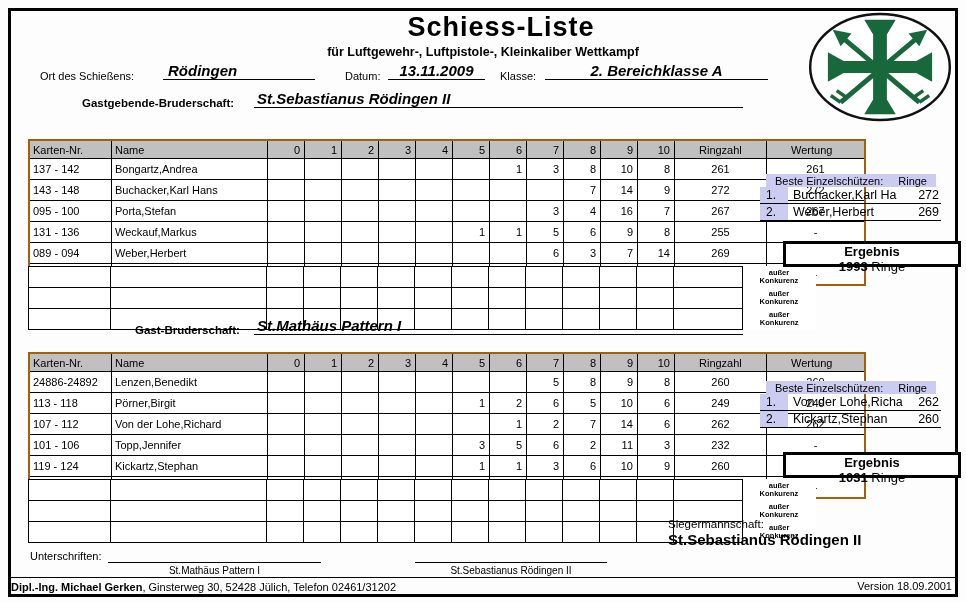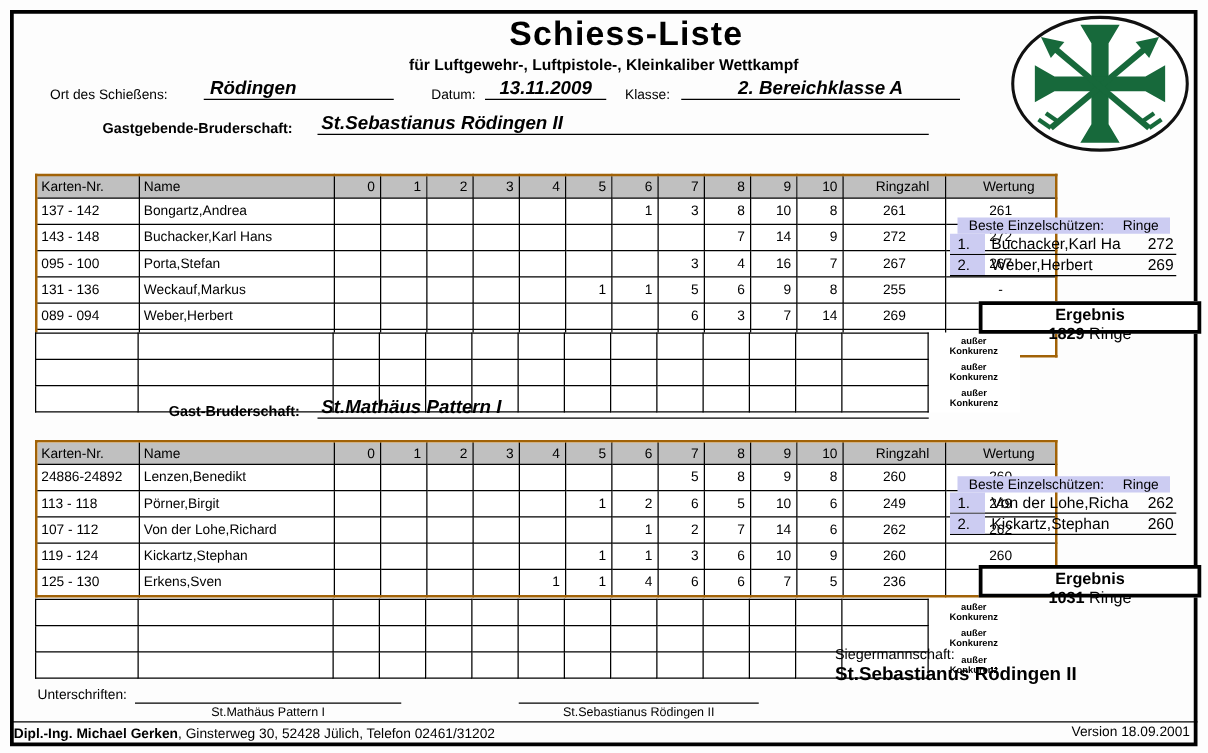--- a/index.html
+++ b/index.html
@@ -19,21 +19,21 @@
 
   table.score{border-collapse:collapse;table-layout:fixed;width:720px;background:#fff;}
   table.score.main{border:2px solid #a16207;}
   table.score th{background:var(--c-table-header-gray);border:1px solid #000;height:15px;font-weight:normal;font-size:11px;overflow:hidden;white-space:nowrap;}
   table.score td{border:1px solid #000;height:18px;font-size:11px;overflow:hidden;white-space:nowrap;background:#fff;}
   th.karten,td.karten{width:78px;text-align:left;padding:0 0 0 3px;}
   th.name,td.name{width:152px;text-align:left;padding:0 0 0 3px;}
   th.num,td.num{width:32px;text-align:right;padding:0 4px 0 0;}
   th.ring,td.ring{width:66px;}
   th.wert,td.wert{width:72px;}
-  th.ring,th.wert{text-align:center;padding-left:14px;}
+  th.ring,th.wert{text-align:left;padding-left:24px;}
   td.ring,td.wert{text-align:center;font-size:14px;}
   table.empty td{height:18px;}
   table.empty td.note{border:none;background:transparent;padding:0;vertical-align:middle;}
   .notetext{font-size:7.5px;line-height:8.5px;text-align:center;font-weight:bold;}
 
   .panel-header{background:var(--c-accent-lavender);left:766px;width:170px;height:13px;display:flex;justify-content:space-between;align-items:center;padding:0 9px;font-size:11px;box-sizing:border-box;}
   .panel-row{left:760px;width:181px;height:17px;border-bottom:1px solid #000;display:flex;align-items:center;box-sizing:border-box;}
   .panel-row .rank{width:28px;background:var(--c-accent-lavender);font-size:12px;padding-left:6px;box-sizing:border-box;height:100%;display:flex;align-items:center;}
   .panel-row .pname{flex:1;padding-left:5px;font-size:12.5px;white-space:nowrap;overflow:hidden;}
   .panel-row .pval{width:34px;text-align:right;font-size:12.5px;padding-right:2px;}
@@ -286,21 +286,21 @@
   <span class="pname">Buchacker,Karl Ha</span>
   <span class="pval">272</span>
 </div>
 <div class="abs panel-row" style="top:204px;">
   <span class="rank">2.</span>
   <span class="pname">Weber,Herbert</span>
   <span class="pval">269</span>
 </div>
 <div class="abs ergebnis" style="top:241px;">
   <span class="elabel">Ergebnis</span>
-  <span class="eval"><b>1829</b>&nbsp;<span>Ringe</span></span>
+  <span class="eval"><b>1993</b>&nbsp;<span>Ringe</span></span>
 </div>
 
 <div class="abs blbl" style="left:135px;top:324px;">Gast-Bruderschaft:</div>
 <div class="abs fval" style="left:254px;top:317px;width:486px;padding-left:3px;">St.Mathäus Pattern I</div>
 
 <table class="abs score main" style="left:28px;top:352px;">
   <thead>
       <tr id="guest-head">
         <th class="karten">Karten-Nr.</th>
         <th class="name">Name</th>
@@ -365,20 +365,37 @@
         <td class="num">&nbsp;</td>
         <td class="num">1</td>
         <td class="num">2</td>
         <td class="num">7</td>
         <td class="num">14</td>
         <td class="num">6</td>
         <td class="ring">262</td>
         <td class="wert">262</td>
       </tr>
       <tr>
+        <td class="karten">101 - 106</td>
+        <td class="name">Topp,Jennifer</td>
+        <td class="num">&nbsp;</td>
+        <td class="num">&nbsp;</td>
+        <td class="num">&nbsp;</td>
+        <td class="num">&nbsp;</td>
+        <td class="num">&nbsp;</td>
+        <td class="num">3</td>
+        <td class="num">5</td>
+        <td class="num">6</td>
+        <td class="num">2</td>
+        <td class="num">11</td>
+        <td class="num">3</td>
+        <td class="ring">232</td>
+        <td class="wert">-</td>
+      </tr>
+      <tr>
         <td class="karten">119 - 124</td>
         <td class="name">Kickartz,Stephan</td>
         <td class="num">&nbsp;</td>
         <td class="num">&nbsp;</td>
         <td class="num">&nbsp;</td>
         <td class="num">&nbsp;</td>
         <td class="num">&nbsp;</td>
         <td class="num">1</td>
         <td class="num">1</td>
         <td class="num">3</td>

